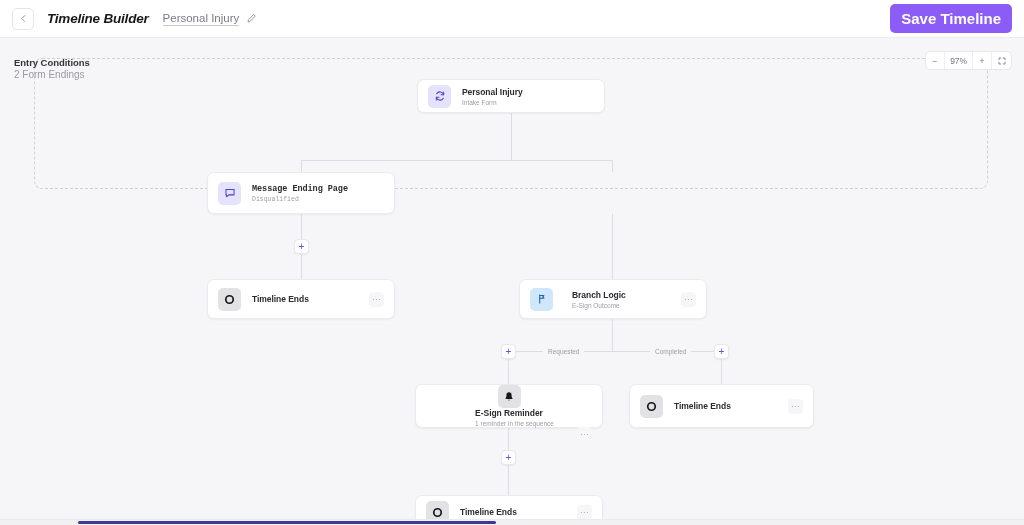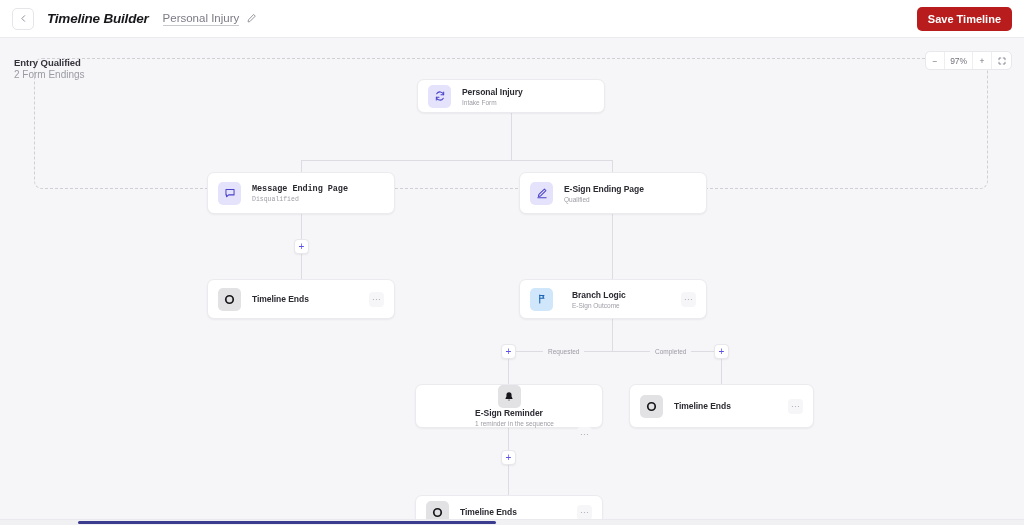--- a/index.html
+++ b/index.html
@@ -58,23 +58,23 @@
   .edit-pencil {
     margin-left: 7px;
     width: 11px; height: 11px;
     color: #8a8a94;
     display: inline-flex;
     align-items: center;
     cursor: pointer;
   }
   .save-btn {
     margin-left: auto;
-    background: #b91c1c;
+    background: #8b5cf6;
     color: #fff;
-    font-size: 11px;
+    font-size: 15px;
     font-weight: 600;
     border: none;
     border-radius: 5px;
     padding: 6px 11px;
     cursor: pointer;
     white-space: nowrap;
     font-family: inherit;
   }
 
   
@@ -264,21 +264,21 @@
     <div class="zb-level">97%</div>
     <div class="zb-plus">+</div>
     <div class="zb-full">
       <svg width="8" height="8" viewBox="0 0 16 16" fill="none" stroke="currentColor" stroke-width="1.6" stroke-linecap="round">
         <path d="M2 5.5V2h3.5M10.5 2H14v3.5M14 10.5V14h-3.5M5.5 14H2v-3.5"></path>
       </svg>
     </div>
   </div>
 
   <div class="entry-box"></div>
-  <div class="entry-title">Entry Qualified</div>
+  <div class="entry-title">Entry Conditions</div>
   <div class="entry-sub">2 Form Endings</div>
 
   <div class="edge edge-v" style="left:511px; top:75px; height:47px;"></div>
 
   <div class="edge edge-h" style="left:301px; top:122px; width:311px;"></div>
 
   <div class="edge edge-v" style="left:301px; top:122px; height:12px;"></div>
 
   <div class="edge edge-v" style="left:612px; top:122px; height:12px;"></div>
 
@@ -324,32 +324,20 @@
       <svg width="12" height="12" viewBox="0 0 16 16" fill="none" stroke="currentColor" stroke-width="1.35" stroke-linecap="round" stroke-linejoin="round">
         <path d="M2.6 3.3h10.8v7.2H6.2L3.4 13V10.5H2.6z"></path>
       </svg>
     </div>
     <div class="node-text">
       <div class="node-title">Message Ending Page</div>
       <div class="node-sub">Disqualified</div>
     </div>
   </div>
 
-  <div class="node" style="left:519px; top:134px; width:188px; height:42px;">
-    <div class="node-icon ic-purple">
-      <svg width="12" height="12" viewBox="0 0 16 16" fill="none" stroke="currentColor" stroke-width="1.35" stroke-linecap="round" stroke-linejoin="round">
-        <path d="M11.2 2.8 13.2 4.8 6.1 11.9 3.2 12.6 3.9 9.7z"></path>
-        <path d="M2.4 14.2h11.2"></path>
-      </svg>
-    </div>
-    <div class="node-text">
-      <div class="node-title">E-Sign Ending Page</div>
-      <div class="node-sub">Qualified</div>
-    </div>
-  </div>
 
   <div class="node" style="left:207px; top:241px; width:188px; height:40px;">
     <div class="node-icon ic-gray">
       <svg width="13" height="13" viewBox="0 0 16 16" fill="none" stroke="currentColor" stroke-width="2.1">
         <circle cx="8" cy="8" r="4.6"></circle>
       </svg>
     </div>
     <div class="node-text">
       <div class="node-title">Timeline Ends</div>
     </div>

